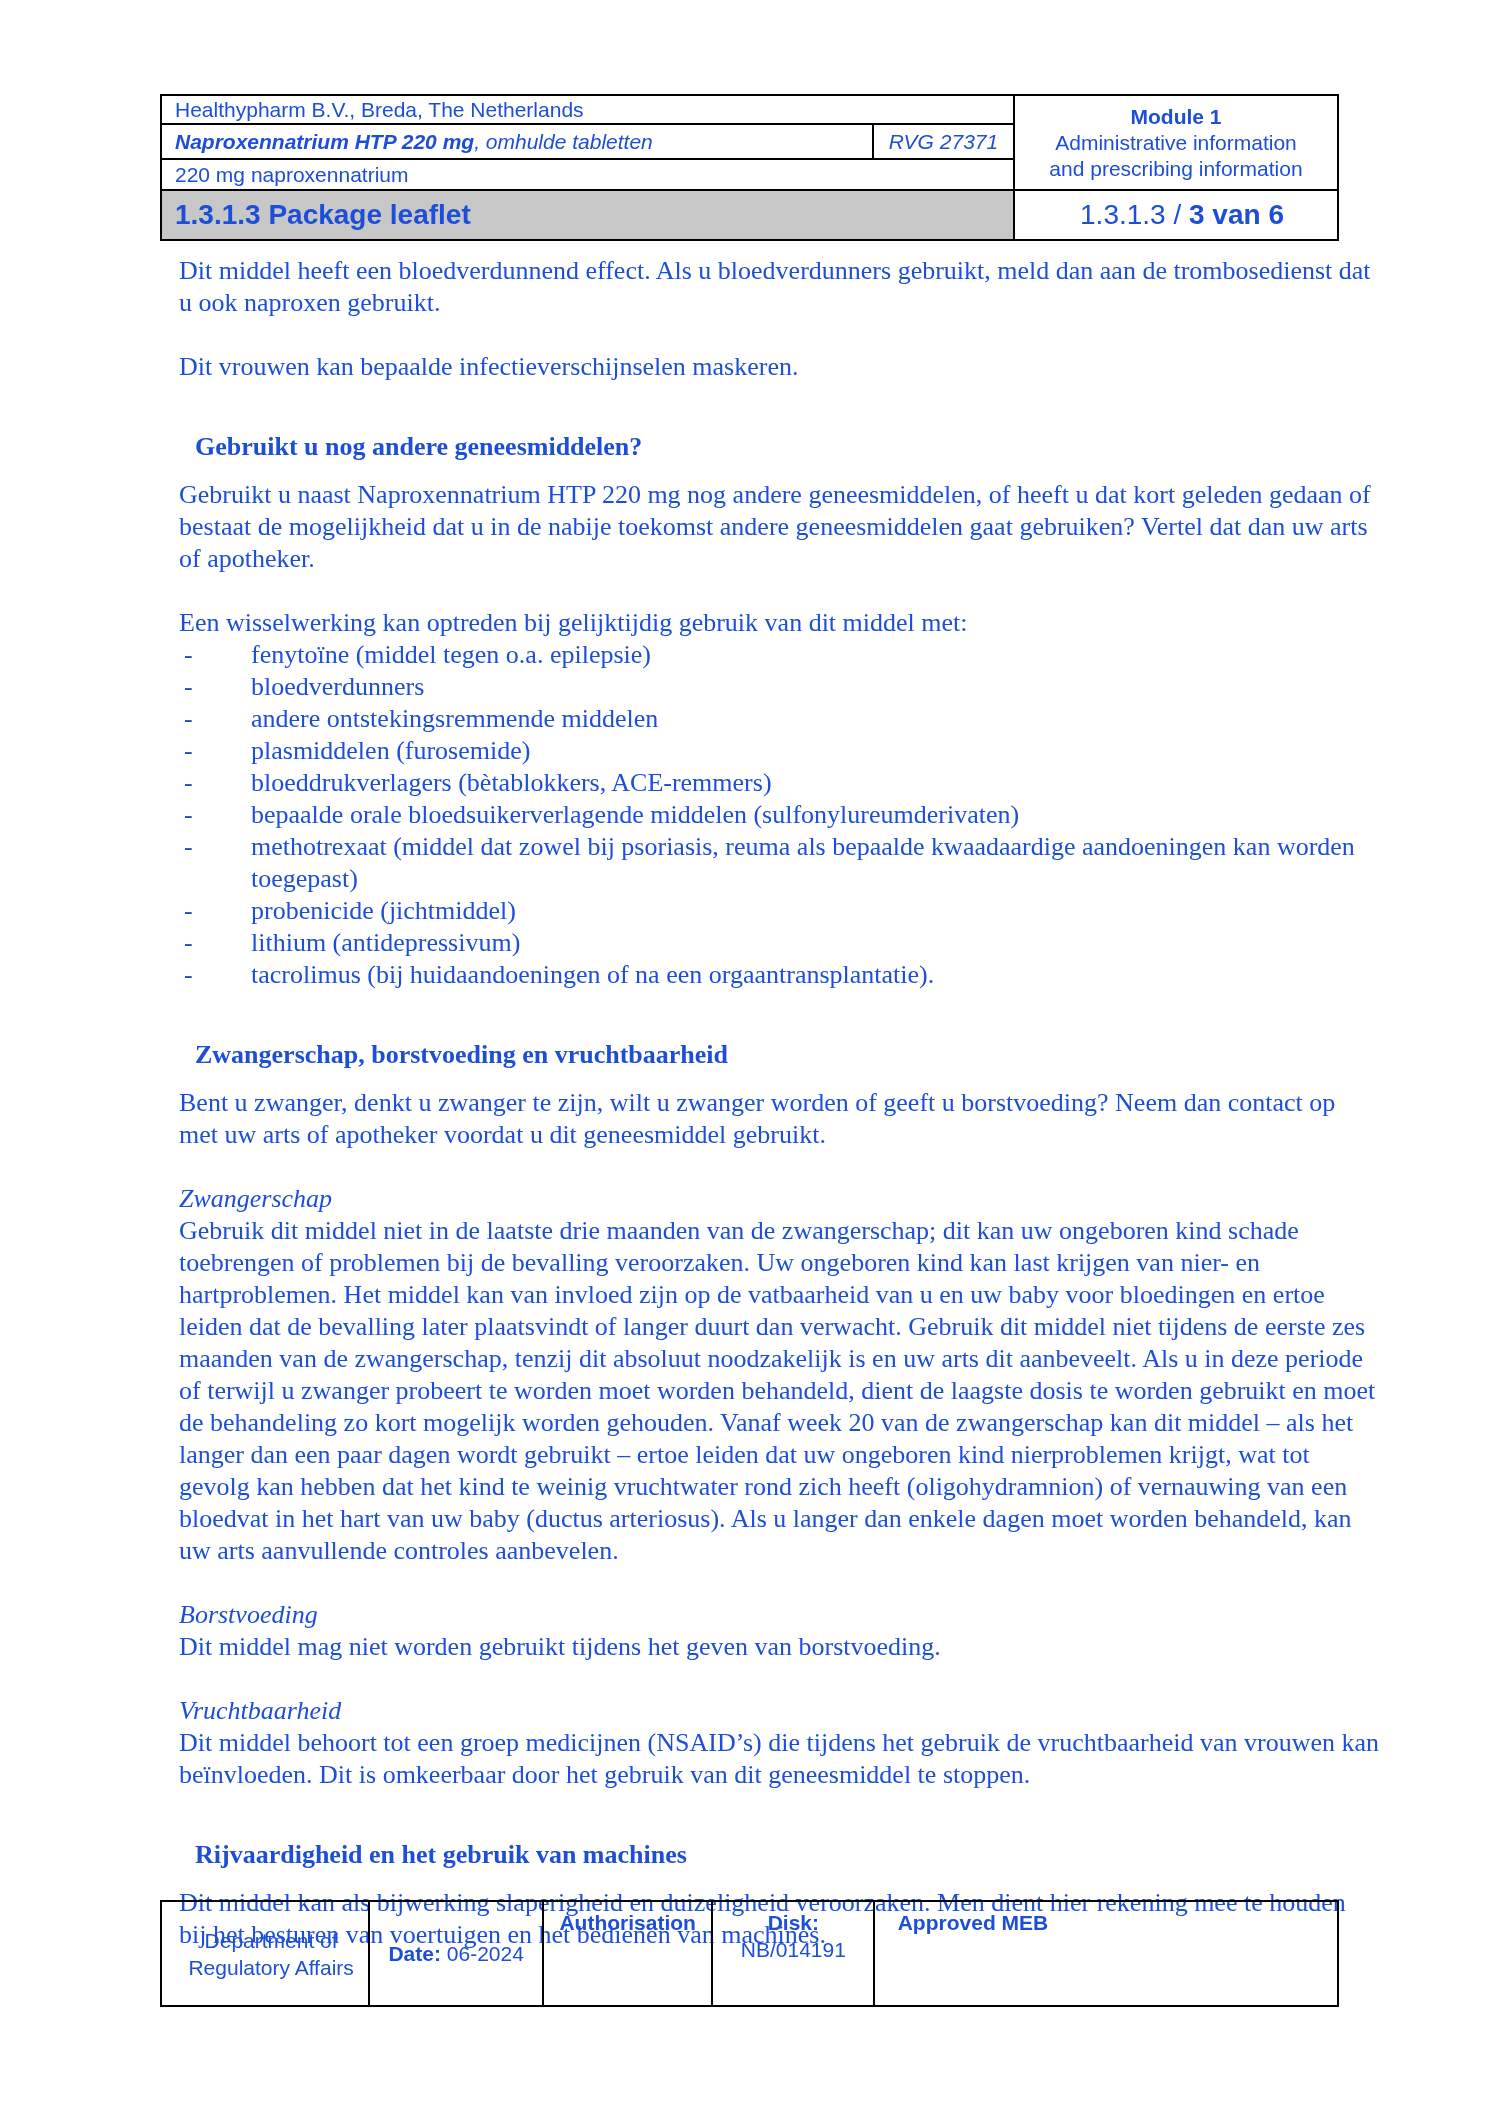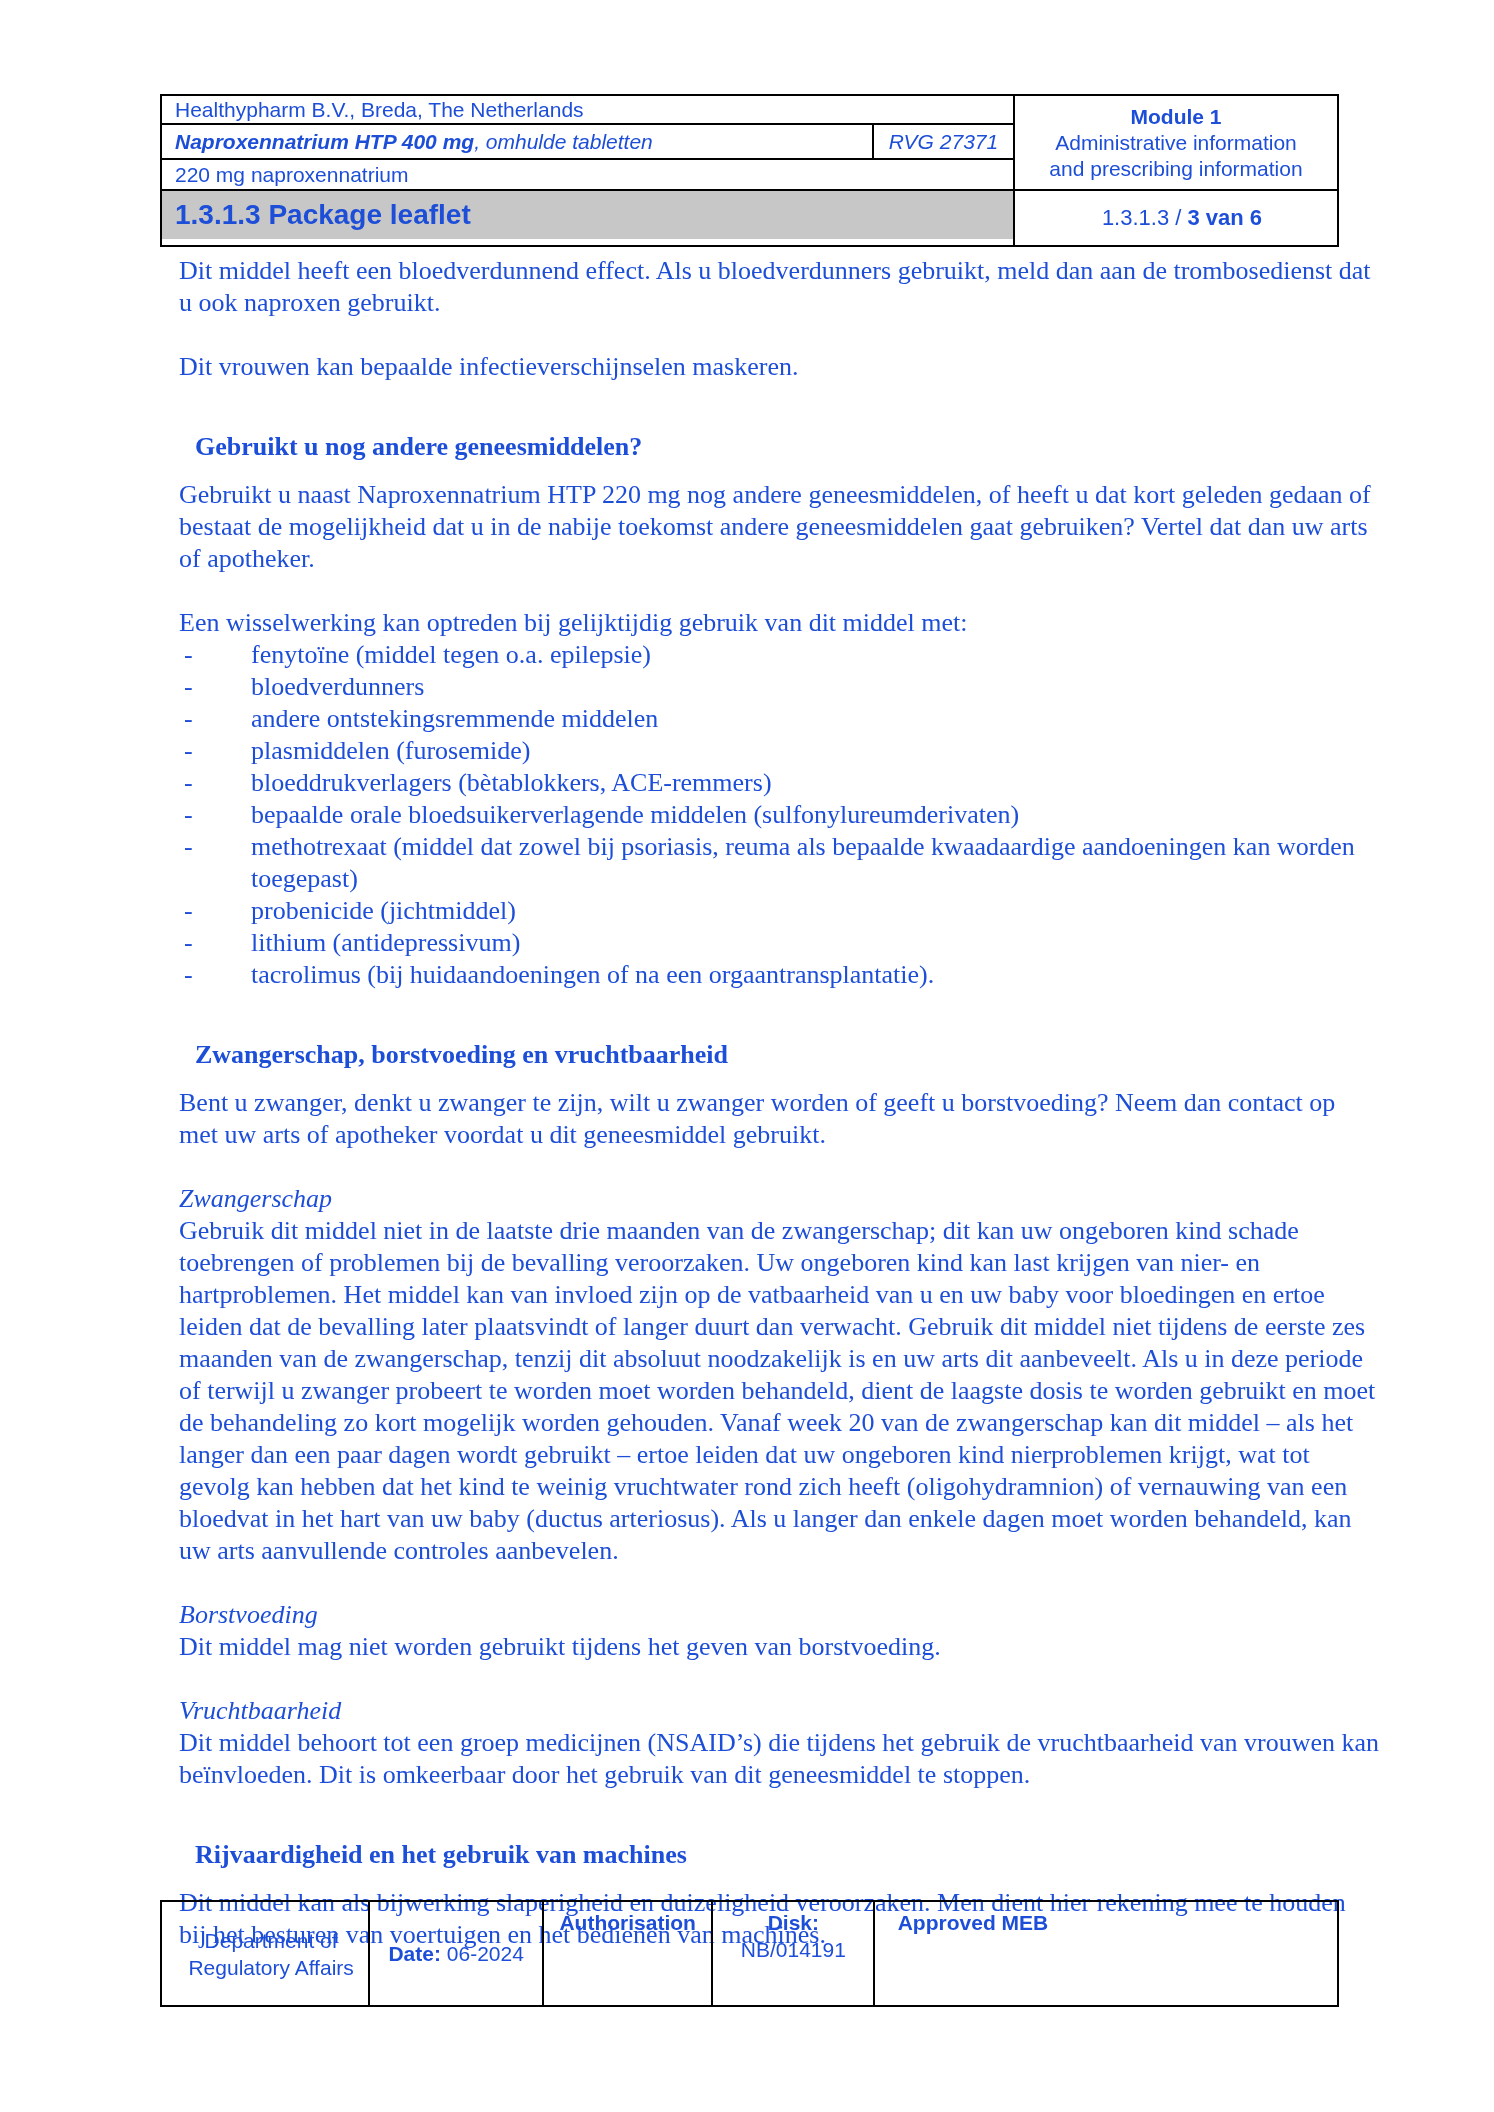--- a/index.html
+++ b/index.html
@@ -19,21 +19,21 @@
            display:flex;align-items:center;justify-content:center;font-style:italic;}
   .r3{height:31px;border-bottom:2px solid #000;padding-left:13px;}
   .bi{font-weight:bold;font-style:italic;}
   .it{font-style:italic;}
   .ht-gray{height:48px;display:flex;align-items:center;padding-left:13px;
            font-weight:bold;font-size:28px;}
   .ht-right{flex:1;display:flex;flex-direction:column;}
   .module{height:95px;border-bottom:2px solid #000;box-sizing:border-box;display:flex;flex-direction:column;
           justify-content:center;align-items:center;text-align:center;font-size:21px;line-height:26px;}
   .module .b{font-weight:bold;}
-  .pageref{height:54px;display:flex;align-items:center;justify-content:center;font-size:22px;white-space:pre;padding-left:12px;}
+  .pageref{height:48px;display:flex;align-items:center;justify-content:center;font-size:28px;white-space:pre;padding-left:12px;}
   .pageref .b{font-weight:bold;}
 
   
   .body-content{position:absolute;left:179px;top:255px;width:1200px;
                 font-size:26px;line-height:32px;}
   .para{margin:0;}
   .bold-heading{margin:16px;font-weight:bold;}
   .italic-heading{margin:0;font-style:italic;}
   .spacer{height:32px;}
   .list-row{display:flex;margin:0;}
@@ -55,21 +55,21 @@
 <body>
 
 <div class="page">
 
   <div class="doc-header">
     <div class="ht-left">
       <div class="ht-row r1">
         <span>Healthypharm B.V., Breda, The Netherlands</span>
       </div>
       <div class="ht-row r2">
-        <div class="product"><span class="bi">Naproxennatrium HTP 400 mg</span><span class="it">, omhulde tabletten</span></div>
+        <div class="product"><span class="bi">Naproxennatrium HTP 220 mg</span><span class="it">, omhulde tabletten</span></div>
         <div class="rvg">
           <span>RVG 27371</span>
         </div>
       </div>
       <div class="ht-row r3">
         <span>220 mg naproxennatrium</span>
       </div>
       <div class="ht-gray" id="gray-bar" style="background: rgb(199, 199, 199);">
         <span>1.3.1.3 Package leaflet</span>
       </div>

